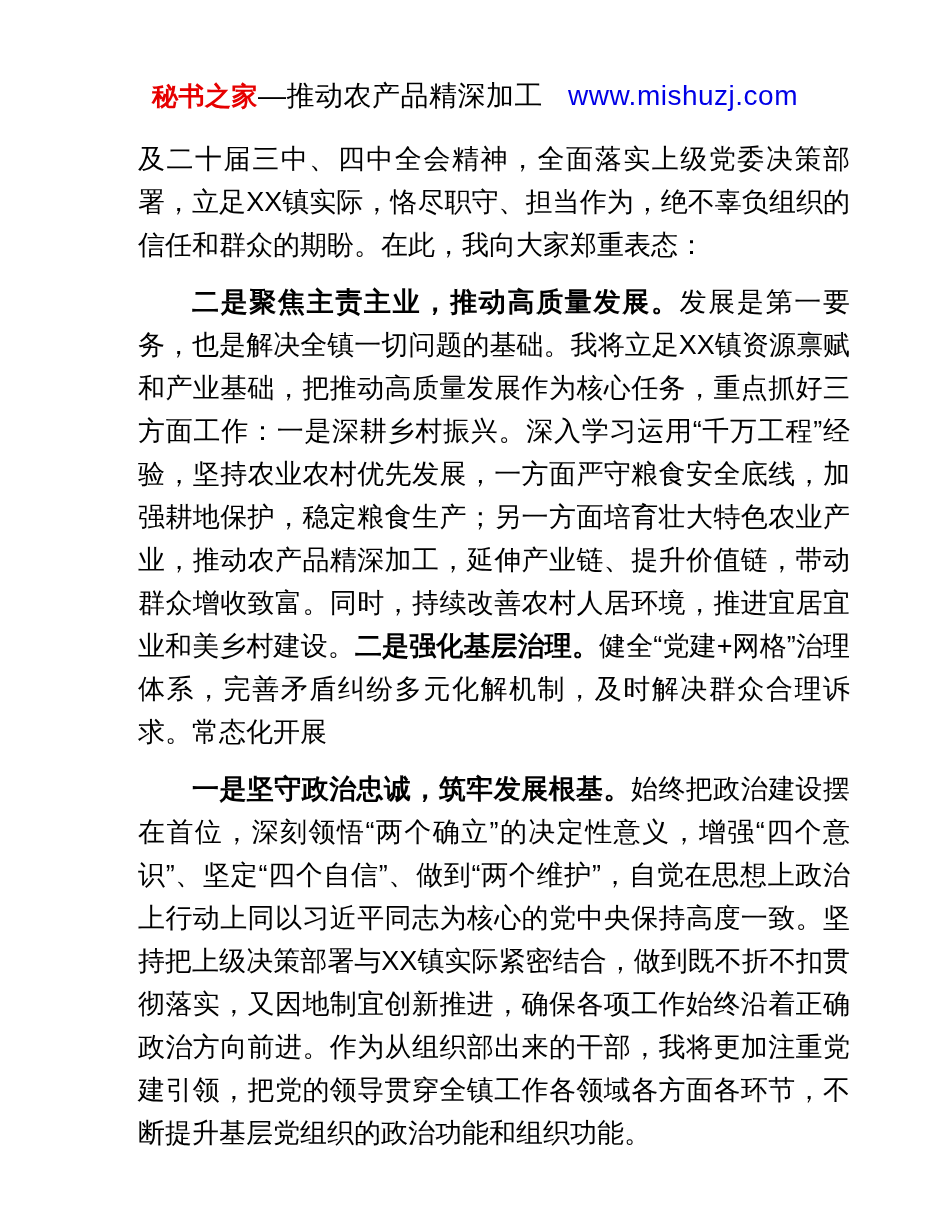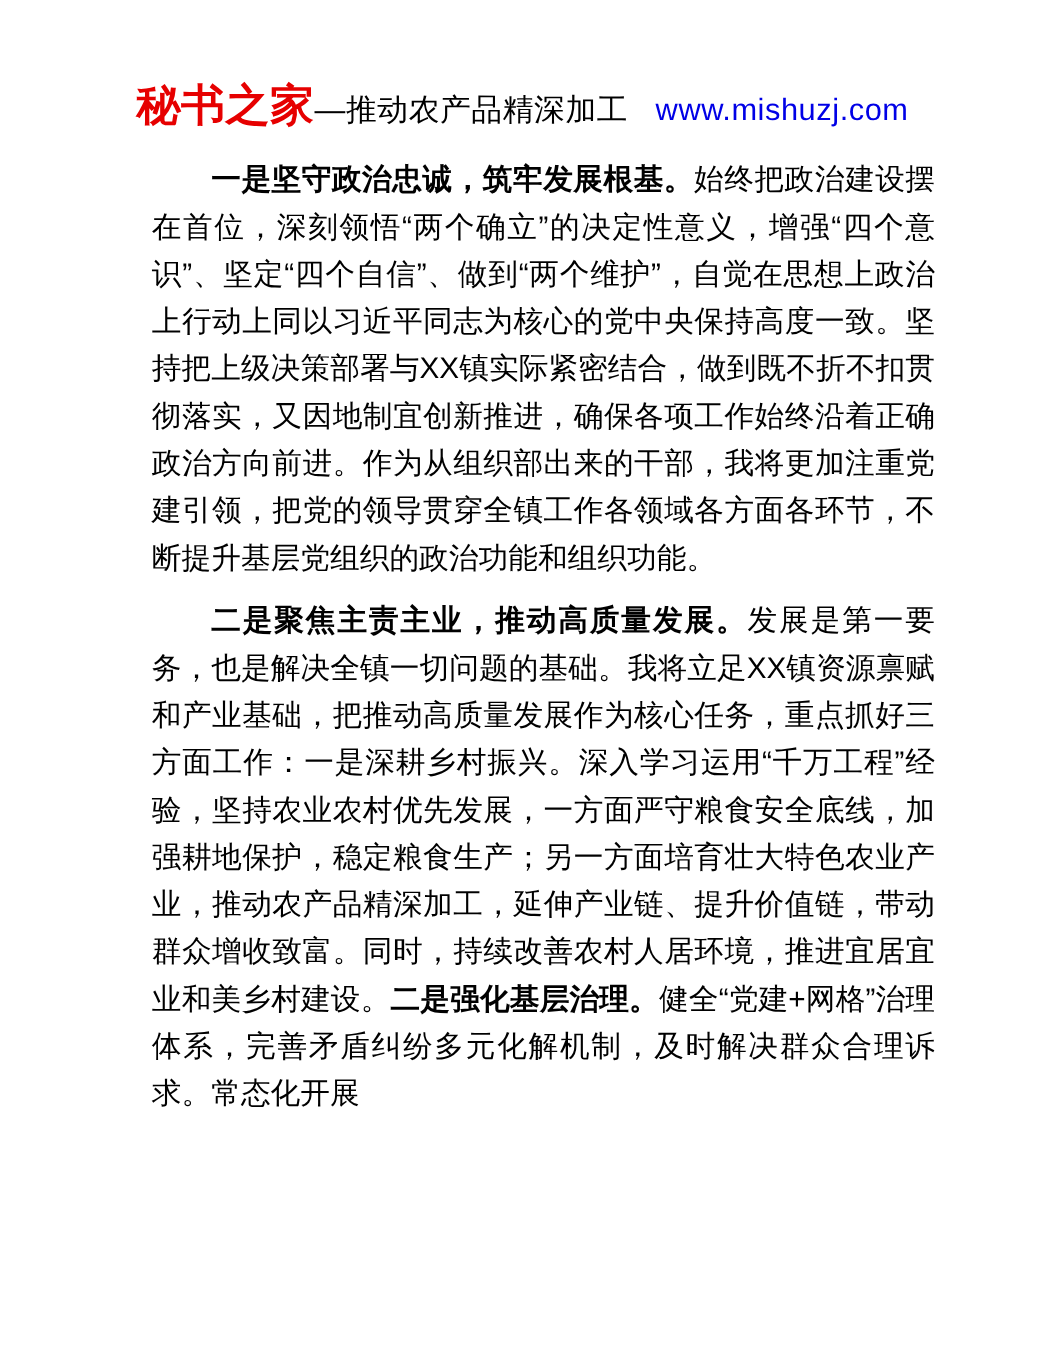--- a/index.html
+++ b/index.html
@@ -24,21 +24,21 @@
   .header {
     padding-top: 76px;
     text-align: center;
     font-size: 28px;
     line-height: 40px;
     white-space: nowrap;
     letter-spacing: 0.5px;
   }
   .site-name {
     font-weight: 700;
-    font-size: 40px;
+    font-size: 26px;
   }
   .header-sep,
   .header-tagline {
     color: #000000;
   }
   .site-url {
     margin-left: 25px;
     text-decoration: none;
   }
   .content {
@@ -67,17 +67,18 @@
 </head>
 <body>
 
 <div class="page">
 
   <div class="header">
     <span class="site-name" style="color: rgb(230, 0, 0);">秘书之家</span><span class="header-sep">—</span><span class="header-tagline">推动农产品精深加工</span><span class="site-url" style="color: rgb(0, 0, 230);">www.mishuzj.com</span>
   </div>
 
   <div class="content" style="color: rgb(0, 0, 0);">
+      <p class="para"><span>及二十届三中、四中全会精神，全面落实上级党委决策部署，立足XX镇实际，恪尽职守、担当作为，绝不辜负组织的信任和群众的期盼。在此，我向大家郑重表态：</span></p>
+      <p class="para indent"><strong>二是聚焦主责主业，推动高质量发展。</strong><span>发展是第一要务，也是解决全镇一切问题的基础。我将立足XX镇资源禀赋和产业基础，把推动高质量发展作为核心任务，重点抓好三方面工作：一是深耕乡村振兴。深入学习运用“千万工程”经验，坚持农业农村优先发展，一方面严守粮食安全底线，加强耕地保护，稳定粮食生产；另一方面培育壮大特色农业产业，推动农产品精深加工，延伸产业链、提升价值链，带动群众增收致富。同时，持续改善农村人居环境，推进宜居宜业和美乡村建设。</span><strong>二是强化基层治理。</strong><span>健全“党建+网格”治理体系，完善矛盾纠纷多元化解机制，及时解决群众合理诉求。常态化开展</span></p>
       <p class="para indent"><strong>一是坚守政治忠诚，筑牢发展根基。</strong><span>始终把政治建设摆在首位，深刻领悟“两个确立”的决定性意义，增强“四个意识”、坚定“四个自信”、做到“两个维护”，自觉在思想上政治上行动上同以习近平同志为核心的党中央保持高度一致。坚持把上级决策部署与XX镇实际紧密结合，做到既不折不扣贯彻落实，又因地制宜创新推进，确保各项工作始终沿着正确政治方向前进。作为从组织部出来的干部，我将更加注重党建引领，把党的领导贯穿全镇工作各领域各方面各环节，不断提升基层党组织的政治功能和组织功能。</span></p>
-      <p class="para indent"><strong>二是聚焦主责主业，推动高质量发展。</strong><span>发展是第一要务，也是解决全镇一切问题的基础。我将立足XX镇资源禀赋和产业基础，把推动高质量发展作为核心任务，重点抓好三方面工作：一是深耕乡村振兴。深入学习运用“千万工程”经验，坚持农业农村优先发展，一方面严守粮食安全底线，加强耕地保护，稳定粮食生产；另一方面培育壮大特色农业产业，推动农产品精深加工，延伸产业链、提升价值链，带动群众增收致富。同时，持续改善农村人居环境，推进宜居宜业和美乡村建设。</span><strong>二是强化基层治理。</strong><span>健全“党建+网格”治理体系，完善矛盾纠纷多元化解机制，及时解决群众合理诉求。常态化开展</span></p>
     </div>
 
 </div>
 
 </body></html>

